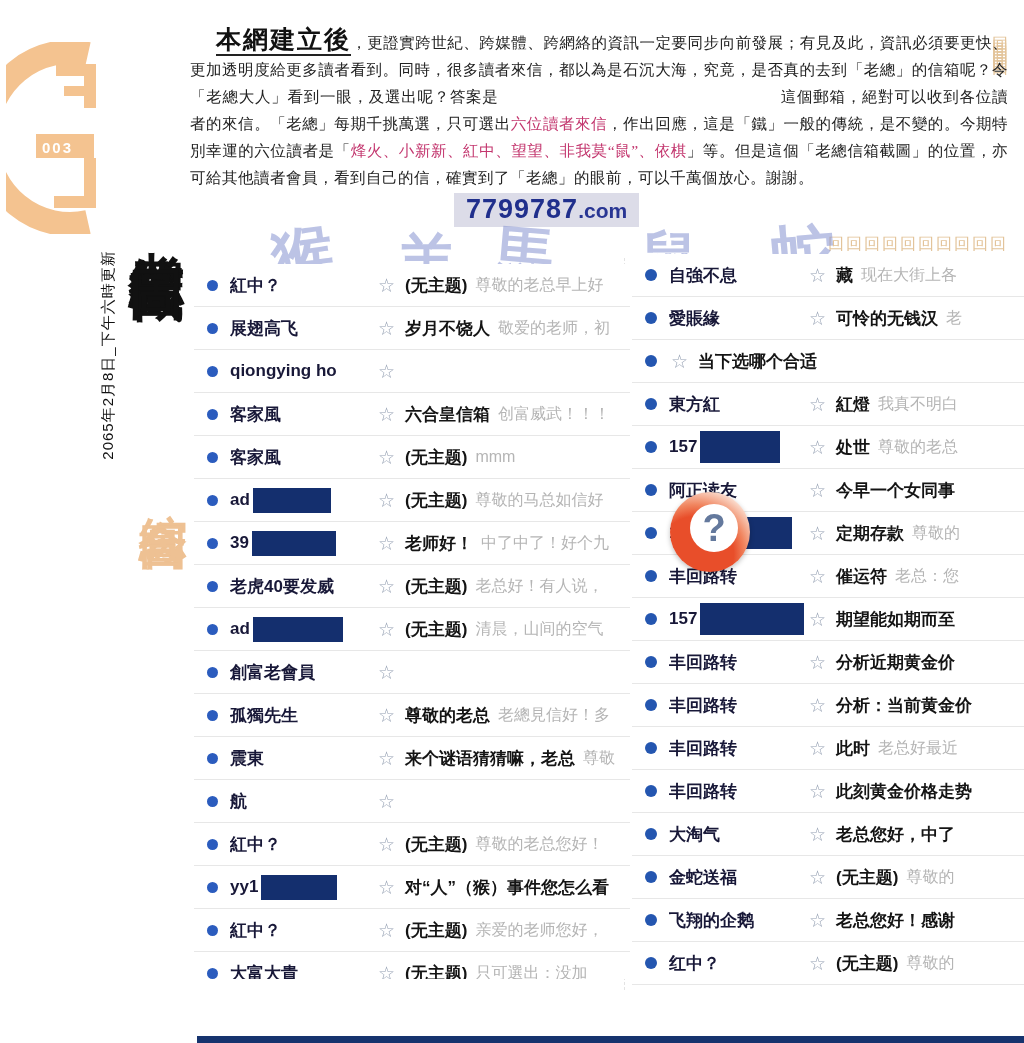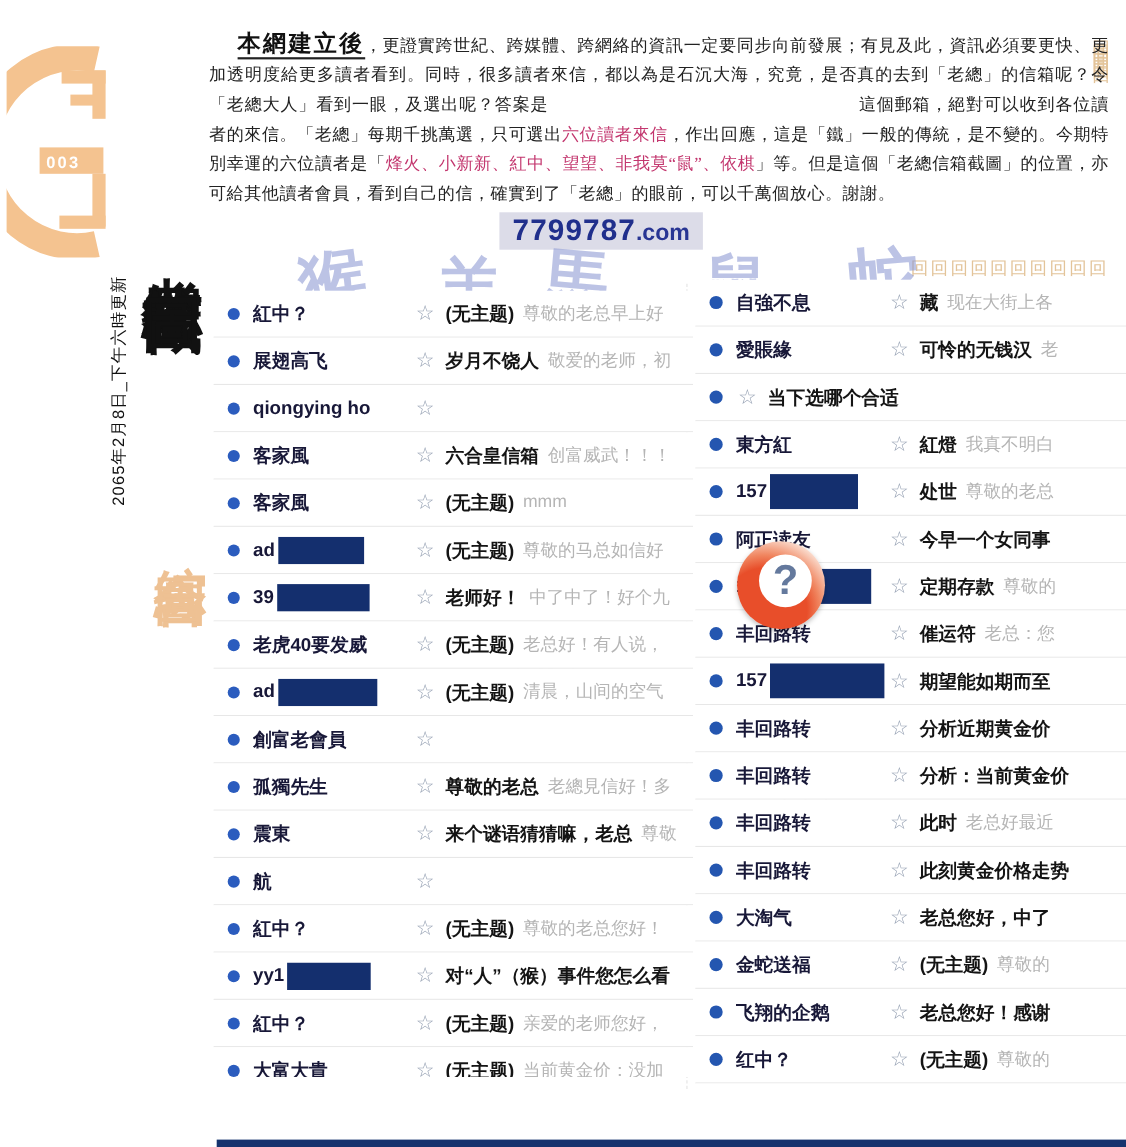--- a/index.html
+++ b/index.html
@@ -18,21 +18,21 @@
      font-family:"Liberation Serif","DejaVu Serif",serif;font-weight:800;
      font-size:48px;line-height:54px;color:#eec193;letter-spacing:6px;text-align:center;}
   .v-date{left:3px;top:346px;width:210px;height:18px;transform:rotate(-90deg);
      font-size:15px;color:#111;letter-spacing:1px;white-space:nowrap;text-align:center;}
 
   
   .header-par{left:190px;top:26px;width:818px;
      font-family:"Liberation Serif","DejaVu Serif",serif;
      font-size:15.5px;line-height:27px;color:#222;text-align:justify;
      text-indent:26px;letter-spacing:0.5px;}
-  .lead{font-size:21px;font-weight:800;color:#111;border-bottom:2px solid #222;
+  .lead{font-size:25px;font-weight:800;color:#111;border-bottom:2px solid #222;
         letter-spacing:2px;padding-bottom:1px;}
   .red{color:#c3366e;}
   .gap{display:inline-block;width:282px;}
 
   
   .meander-v{right:16px;top:24px;writing-mode:vertical-rl;color:#e3c49a;
      font-size:16px;line-height:16px;letter-spacing:3px;}
   .meander-h{right:16px;top:202px;color:#e3c49a;font-size:16px;letter-spacing:2px;margin-top:32px;}
 
   
@@ -222,21 +222,21 @@
       <span class="sender">紅中？</span>
       <span class="star">☆</span>
       <span class="subject">(无主题)</span>
       <span class="preview">亲爱的老师您好，</span>
     </div>
     <div class="row">
       <span class="bullet"></span>
       <span class="sender">大富大貴</span>
       <span class="star">☆</span>
       <span class="subject">(无主题)</span>
-      <span class="preview">当前黄金价：没加</span>
+      <span class="preview">只可選出：没加</span>
     </div>
   </div>
 <div id="col-right" class="abs mailcol col-right" style="left:632px;top:254px;width:392px;height:738px;">
     <div class="row">
       <span class="bullet"></span>
       <span class="sender">自強不息</span>
       <span class="star">☆</span>
       <span class="subject">藏</span>
       <span class="preview">现在大街上各</span>
     </div>

